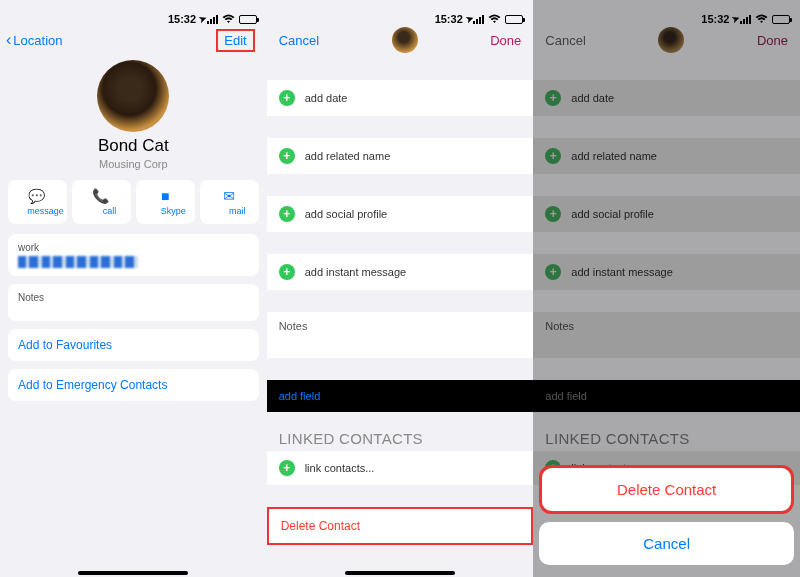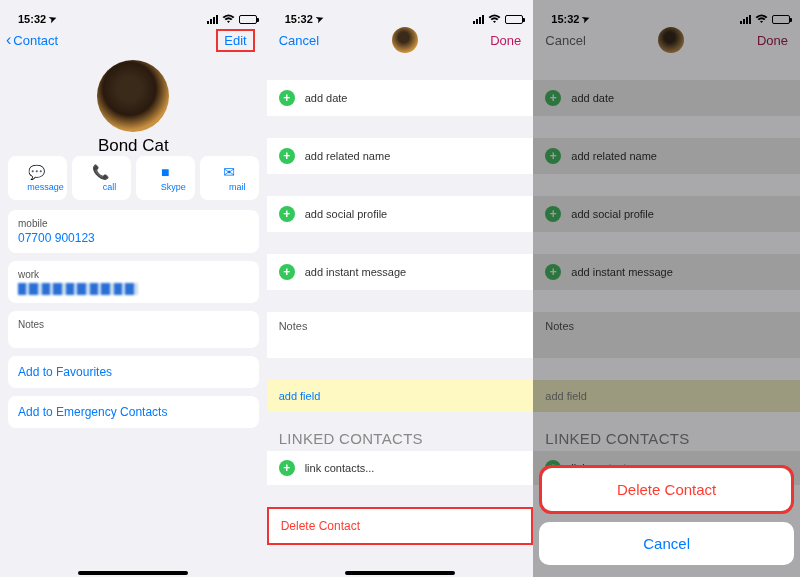--- a/index.html
+++ b/index.html
@@ -4,21 +4,21 @@
 <style>
   * { box-sizing: border-box; margin: 0; padding: 0; font-family: -apple-system, Helvetica, Arial, sans-serif; }
   body { background: #fff; width: 800px; height: 577px; overflow: hidden; }
   .wrap { display: flex; width: 800px; height: 577px; }
   .panel { position: relative; width: 266.66px; height: 577px; overflow: hidden; }
   .p1 { background: #f2f2f6; }
   .p2 { background: #f2f2f6; }
   .p3 { background: #f2f2f6; }
 
   
-  .status { display: flex; justify-content: space-between; align-items: center; height: 22px; padding: 16px 10px 0 18px; font-size: 11px; font-weight: 600; }
+  .status { display: flex; justify-content: flex-end; align-items: center; height: 22px; padding: 16px 10px 0 18px; font-size: 11px; font-weight: 600; }
   .status-left { display: flex; align-items: center; gap: 3px; }
   .status-right { display: flex; align-items: center; gap: 4px; }
   .sig { display: flex; align-items: flex-end; gap: 1px; }
   .sig span { width: 2px; background: #000; display: inline-block; }
   .sig .b1{height:3px}.sig .b2{height:5px}.sig .b3{height:7px}.sig .b4{height:9px}
   .batt { width: 18px; height: 9px; border: 1px solid #000; border-radius: 2px; position: relative; }
   .batt::after { content:""; position:absolute; right:-3px; top:2px; width:2px; height:4px; background:#000; border-radius:0 1px 1px 0;}
   .batt-fill { background:#000; height:100%; width:90%; border-radius:1px;}
 
   
@@ -50,21 +50,21 @@
 
   
   .nav2 { display:flex; justify-content:space-between; align-items:center; padding:6px 12px; height:36px;}
   .cancel { color:#007aff; font-size:13px;}
   .done-g { color:#be185d; font-size:13px;}
   .avatar-sm { width:26px; height:26px; border-radius:50%; background:radial-gradient(circle at 45% 40%, #3a2a1a 0 25%, #c89040 70%, #d8a050 100%);}
 
   .row { background:#fff; display:flex; align-items:center; padding:10px 12px; font-size:11px; color:#333; margin-bottom:22px;}
   .plus { width:16px; height:16px; border-radius:50%; background:#34c759; color:#fff; display:flex; align-items:center; justify-content:center; font-size:12px; margin-right:10px; font-weight:bold;}
   .notes { background:#fff; padding:8px 12px 26px; font-size:11px; color:#555; margin-bottom:22px;}
-  .addf { background:#fef9c3; padding:10px 12px; font-size:11px; color:#007aff; margin-bottom:18px;}
+  .addf { background:#000000; padding:10px 12px; font-size:11px; color:#007aff; margin-bottom:18px;}
   .sect-h { font-size:15px; color:#888; padding:0 12px 4px; letter-spacing:0.3px;}
   .linkc { background:#fff; display:flex; align-items:center; padding:9px 12px; font-size:11px; color:#333; margin-bottom:22px;}
   .delc { background:#fff; padding:10px 12px; font-size:12px; color:#ff3b30;}
   .redbox { border:2px solid #e33; }
 
   .gap-top { height:22px;}
 
   
   .p3 .dim-stack { filter: brightness(0.88) saturate(0.8); }
   .dimlayer { position:absolute; inset:0; background:rgba(0,0,0,0.30); }
@@ -97,50 +97,47 @@
           </span>
         <svg width="13" height="10" viewBox="0 0 13 10">
             <path d="M6.5 9 L5 7.3 Q6.5 6 8 7.3 Z M2.5 5 Q6.5 1.5 10.5 5 L9 6.3 Q6.5 4 4 6.3 Z M0.5 3 Q6.5 -2 12.5 3 L11 4.3 Q6.5 0 2 4.3 Z" fill="#000"></path>
           </svg>
         <span class="batt"><span class="batt-fill"></span></span>
       </div>
     </div>
     <div class="nav1">
       <div class="back">
         <span class="chev">‹</span>
-        <span>Contact</span>
+        <span>Location</span>
       </div>
       <div class="edit-box">Edit</div>
     </div>
     <div class="avatar-lg"></div>
     <div class="name">Bond Cat</div>
+    <div class="corp">Mousing Corp</div>
 
     <div class="btnrow">
       <div class="cbtn">
         <span class="ic">💬</span>
         <span class="lb">message</span>
       </div>
       <div class="cbtn">
         <span class="ic">📞</span>
         <span class="lb">call</span>
       </div>
       <div class="cbtn">
         <span class="ic">■</span>
         <span class="lb">Skype</span>
       </div>
       <div class="cbtn">
         <span class="ic">✉</span>
         <span class="lb">mail</span>
       </div>
     </div>
 
-    <div class="card">
-      <div class="tl">mobile</div>
-      <div class="vl">07700 900123</div>
-    </div>
     <div class="card">
       <div class="tl">work</div>
       <div class="blurv"></div>
     </div>
     <div class="card" style="padding-bottom:18px;">
       <div class="vlg">Notes</div>
     </div>
 
     <div class="list">
       <div class="li">Add to Favourites</div>

